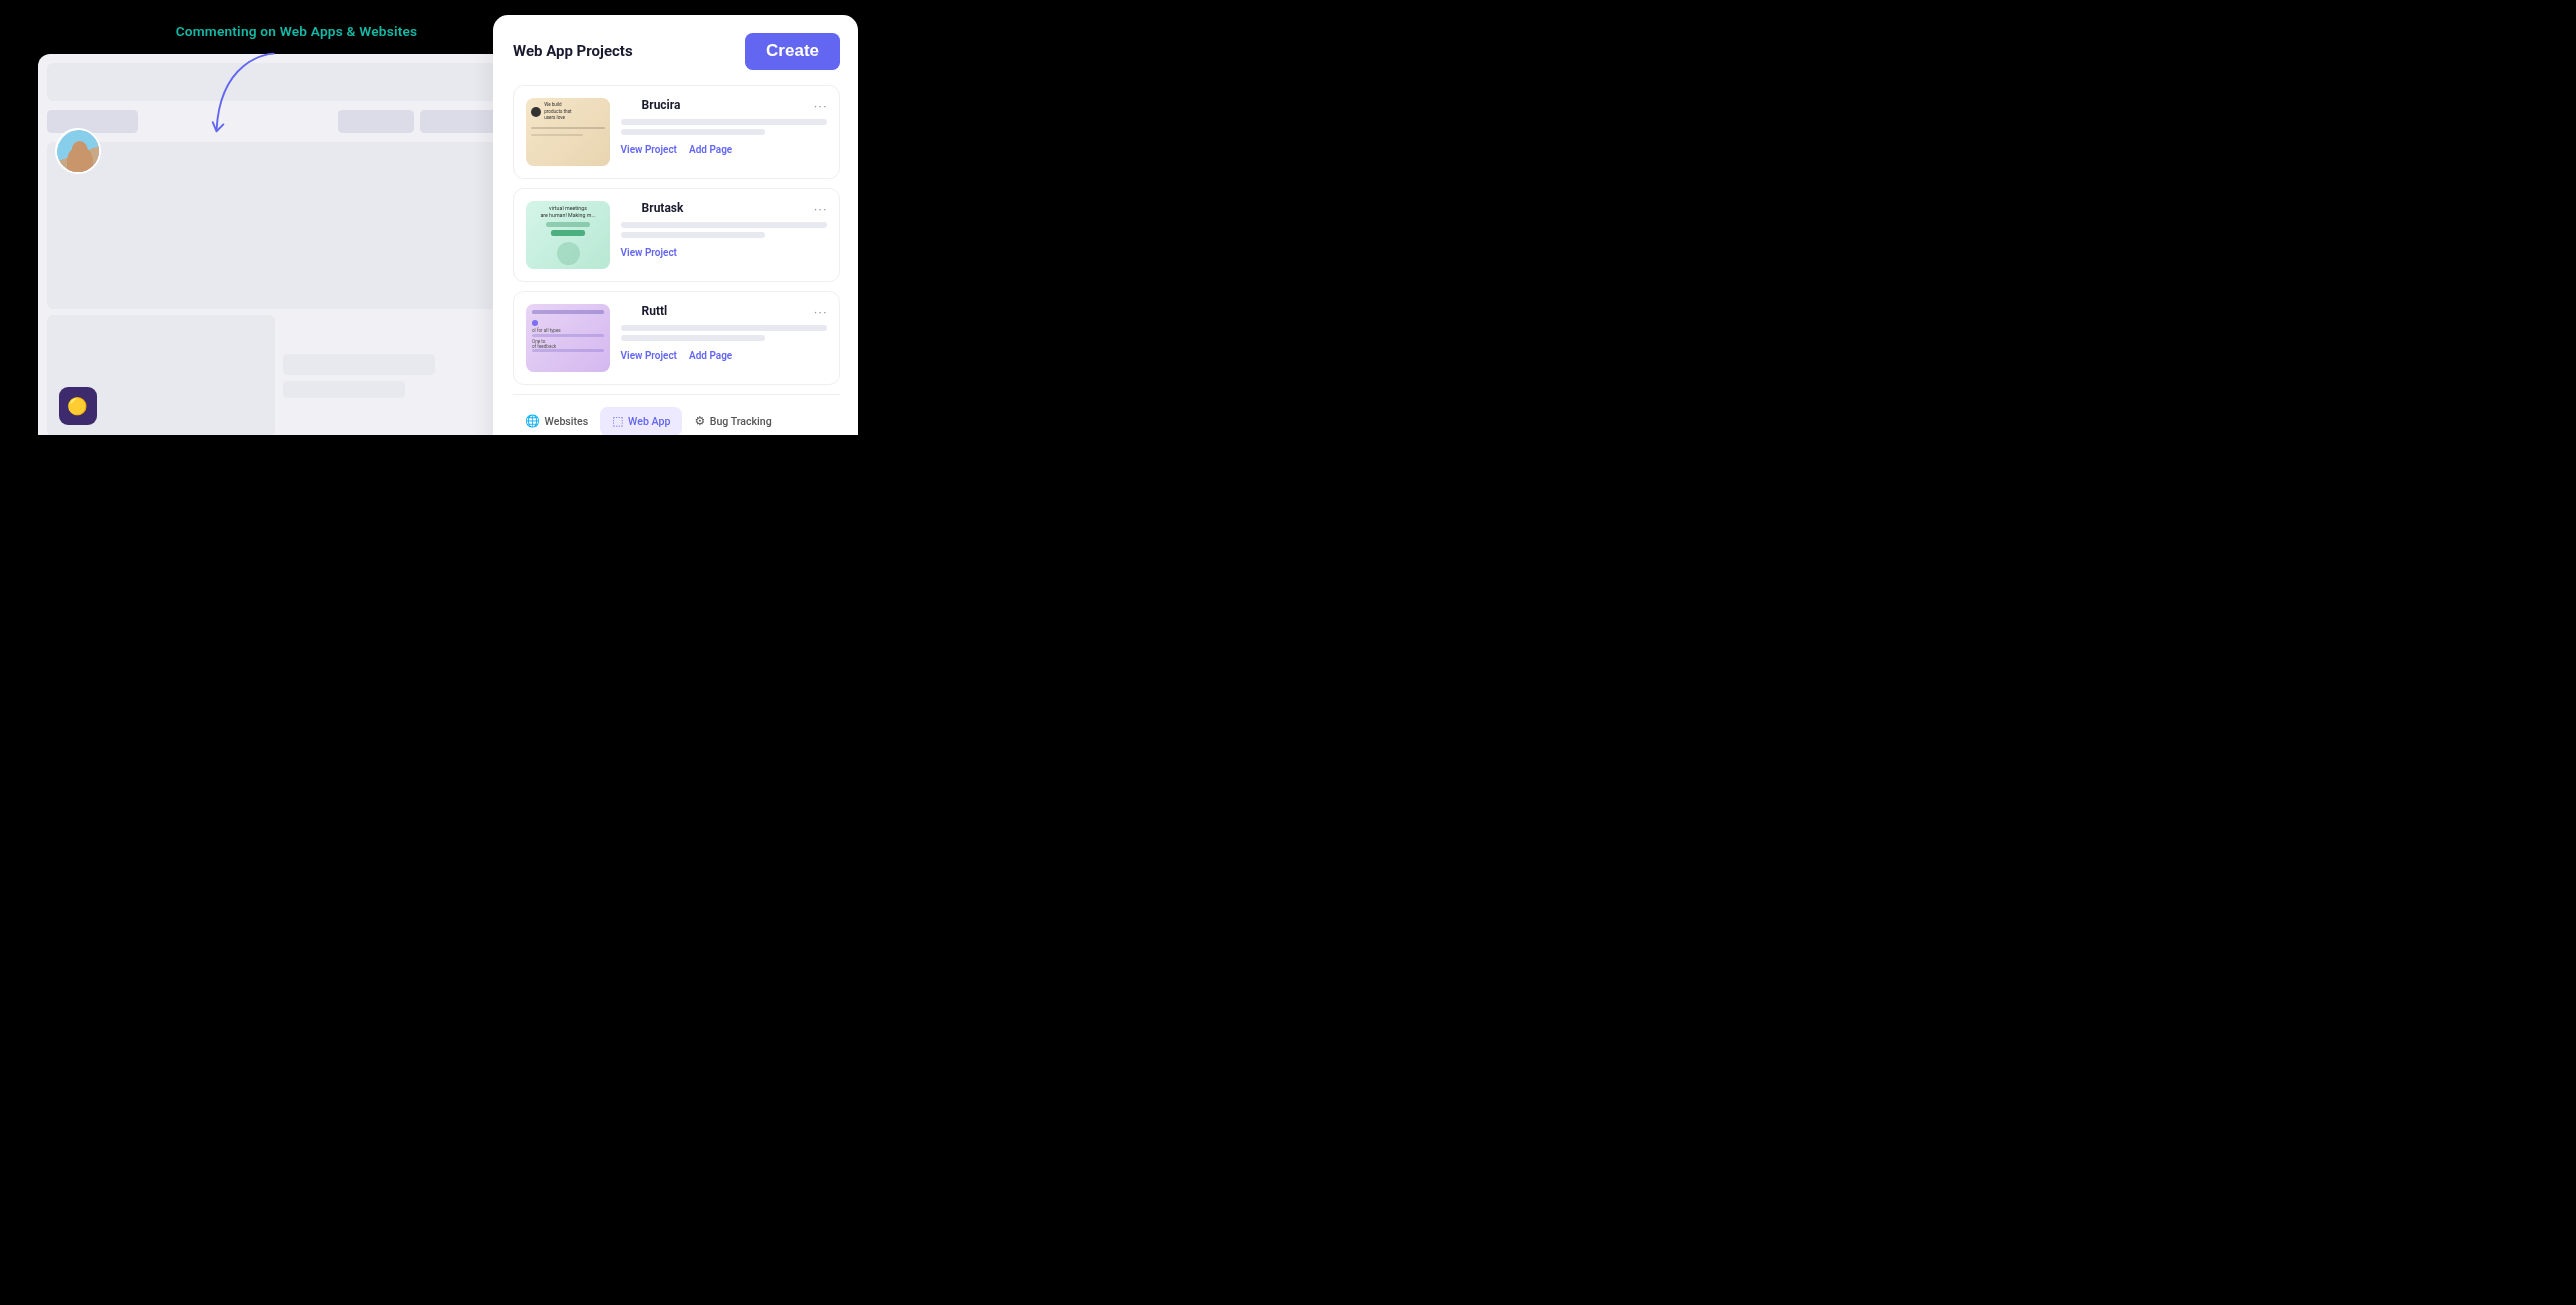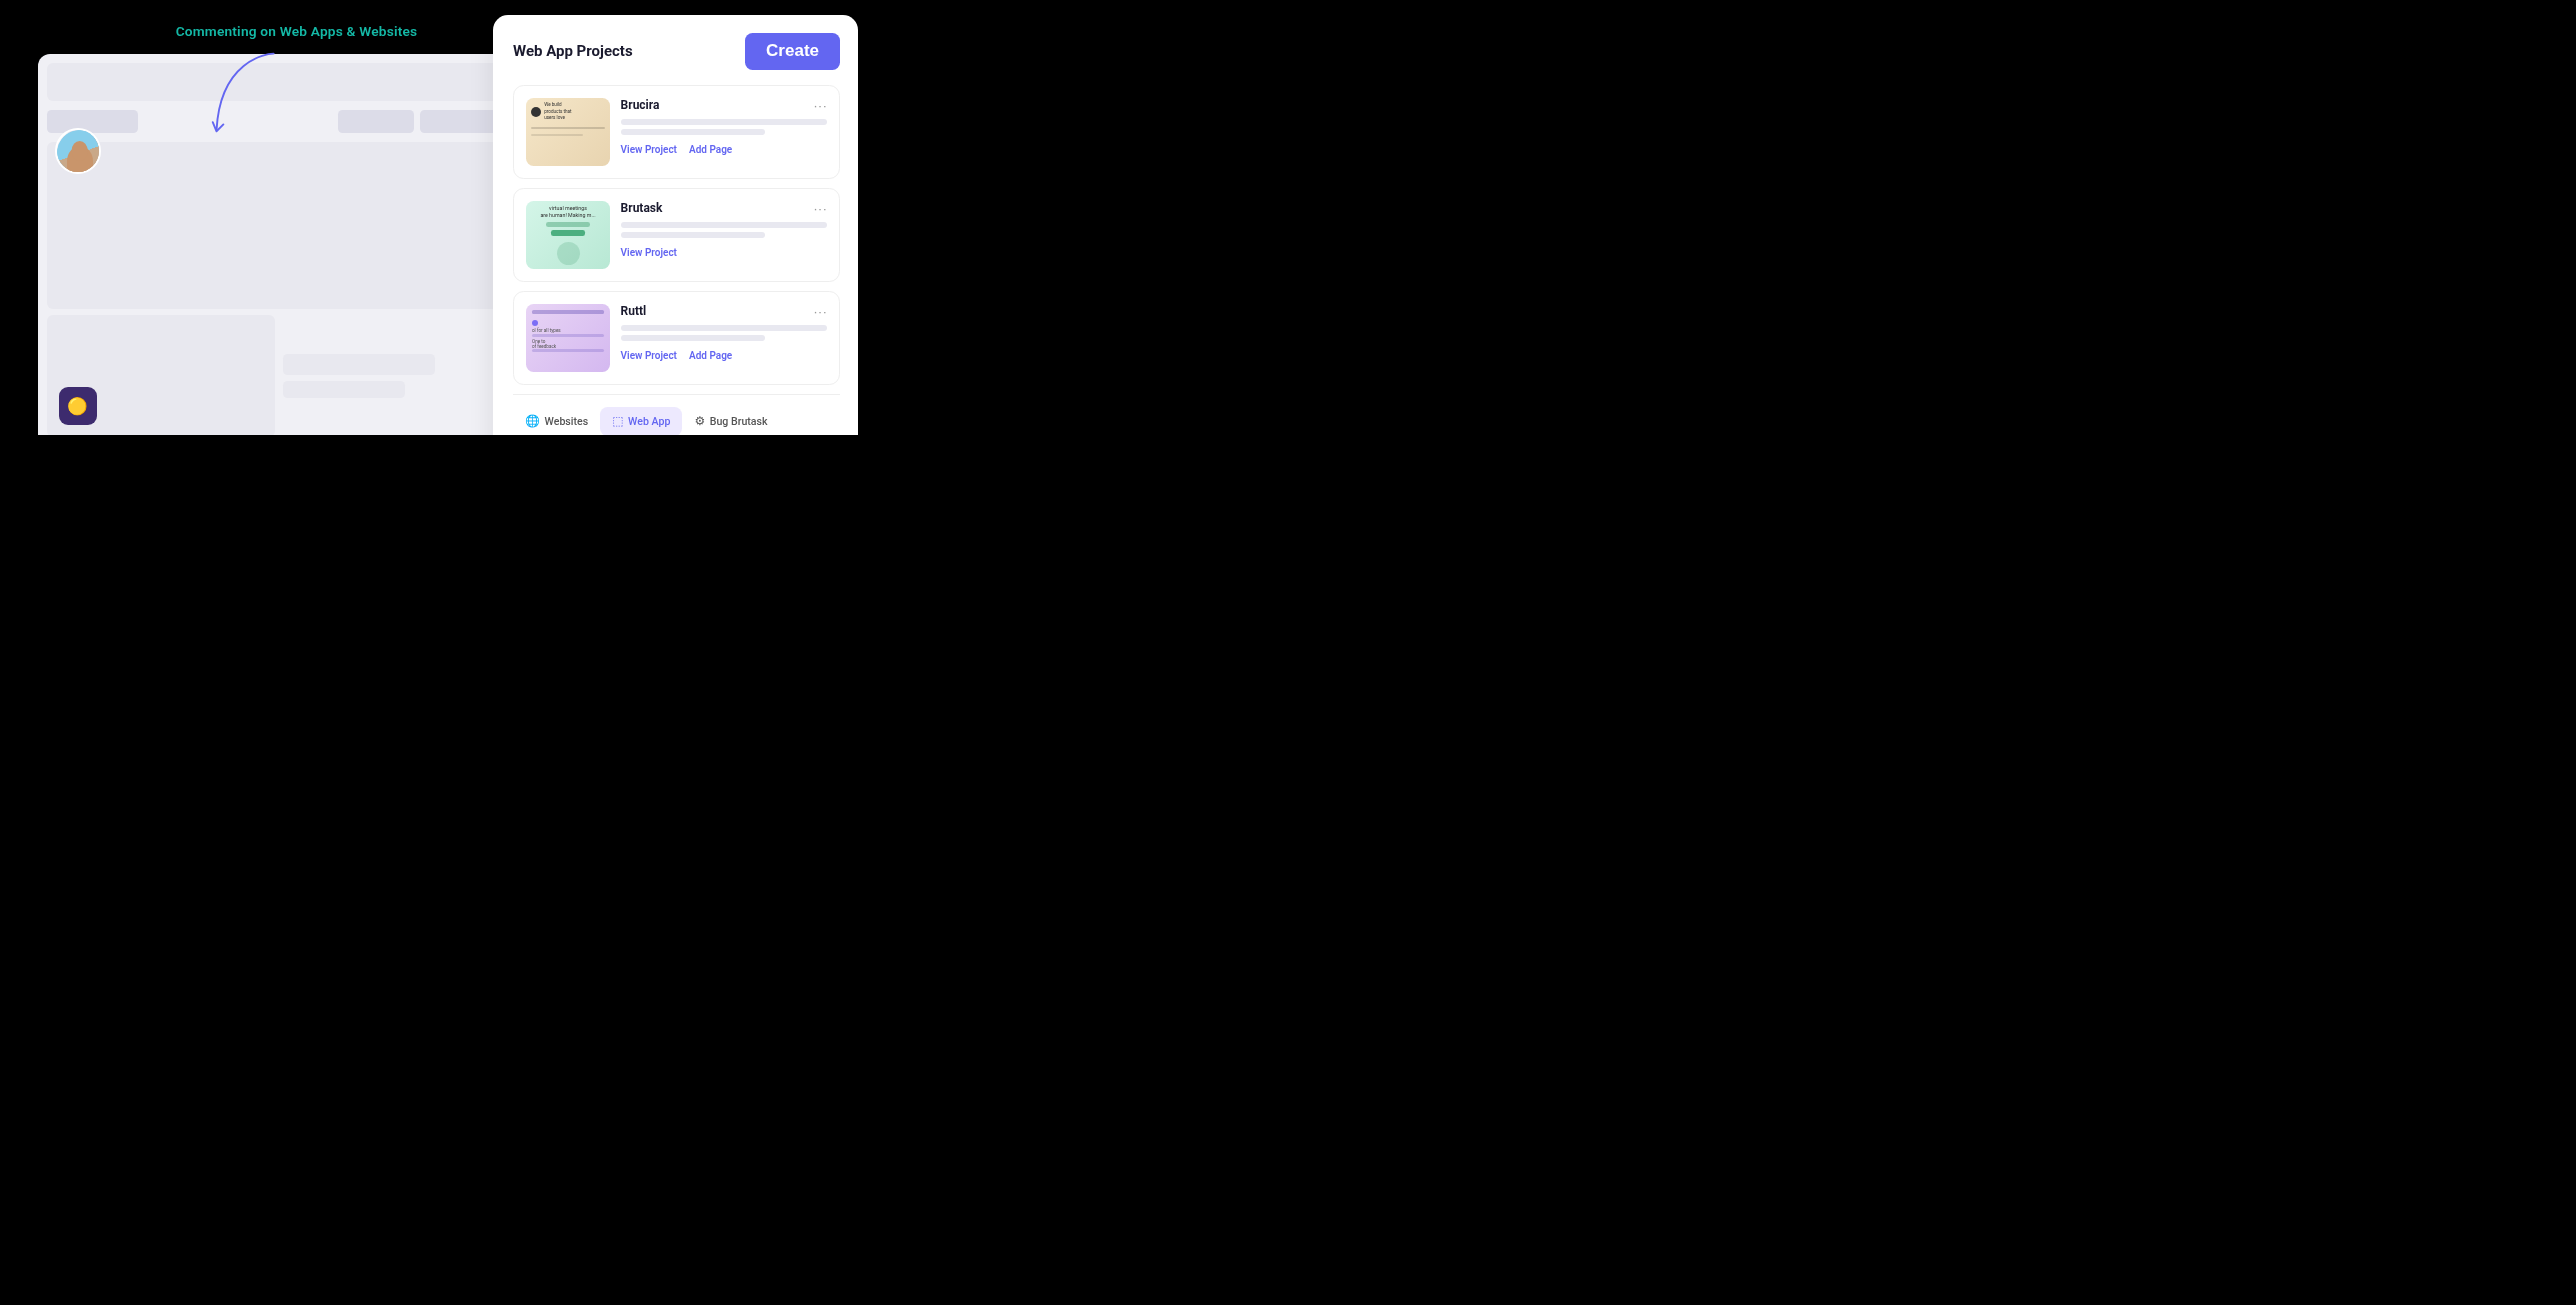--- a/index.html
+++ b/index.html
@@ -314,20 +314,21 @@
 
     .project-info {
       flex: 1;
     }
 
     .project-header {
       display: flex;
       align-items: center;
       justify-content: space-between;
       margin-bottom: 6px;
+      margin-left: 21px;
     }
 
     .project-name {
       font-size: 12px;
       font-weight: 700;
       color: #1a1a2e;
     }
 
     .more-btn {
       color: #999;
@@ -616,20 +617,20 @@
       <div class="tab-item">
         <span class="tab-icon">🌐</span>
         <span>Websites</span>
       </div>
       <div class="tab-item active">
         <span class="tab-icon">⬚</span>
         <span>Web App</span>
       </div>
       <div class="tab-item">
         <span class="tab-icon">⚙</span>
-        <span>Bug Brutask</span>
+        <span>Bug Tracking</span>
       </div>
     </div>
 
   </div>
 
 </div>
 
 
 </body></html>

